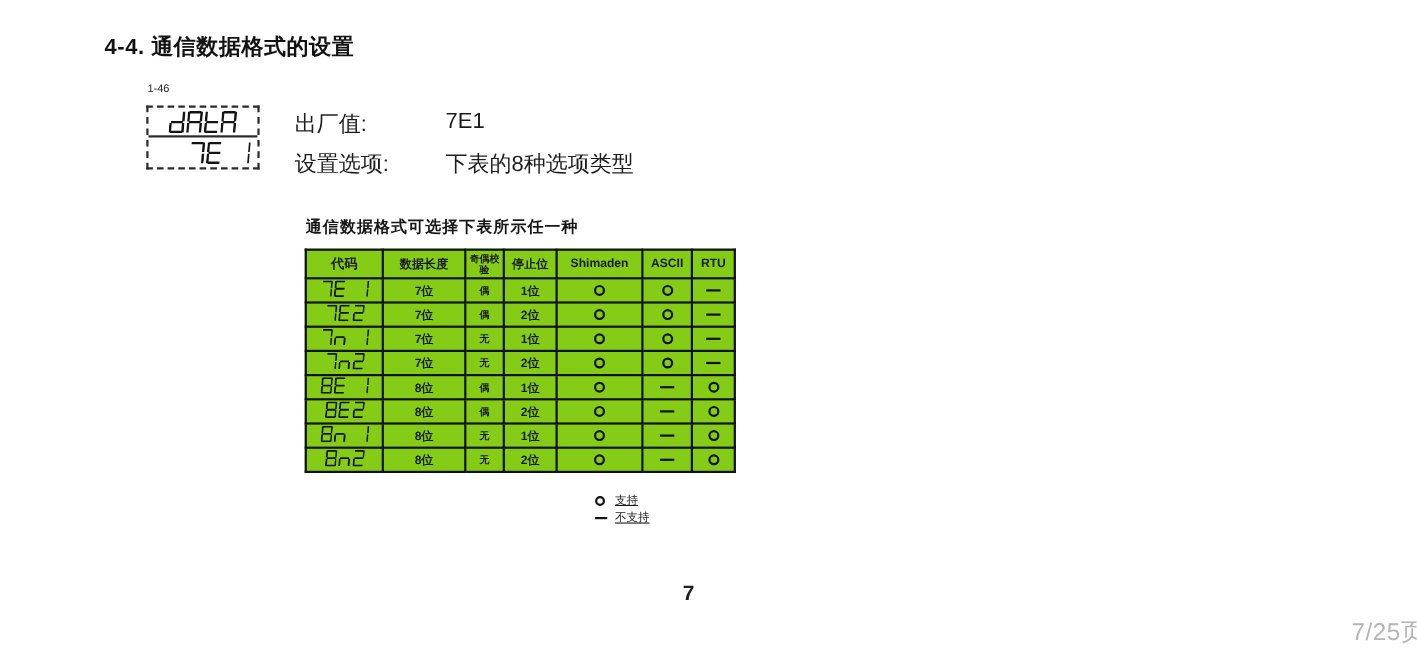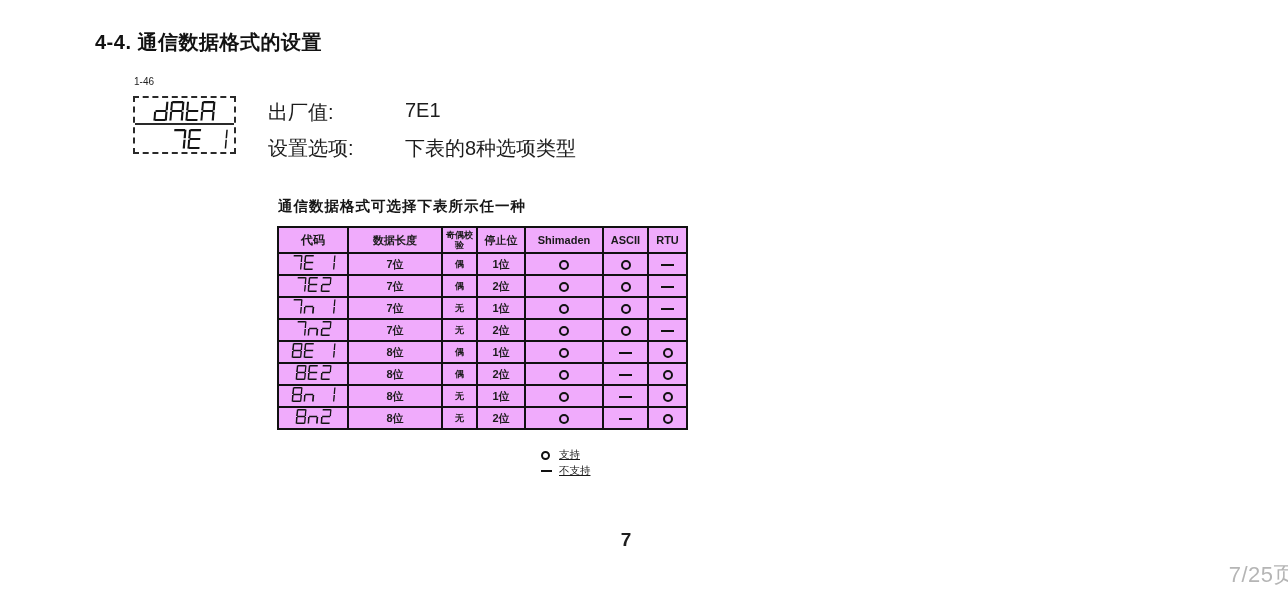--- a/index.html
+++ b/index.html
@@ -79,37 +79,37 @@
     font-weight: 600;
     letter-spacing: 1px;
     color: #161616;
   }
 
   
   table.fmt {
     position: absolute;
     left: 277px; top: 226px;
     border-collapse: collapse;
-    background: #f0abfc;
+    background: #84cc16;
   }
   table.fmt th, table.fmt td {
     border: 2px solid #111;
     text-align: center;
     vertical-align: middle;
     padding: 0 2px;
   }
   table.fmt th {
     height: 26px;
     font-size: 11px;
     font-weight: bold;
     color: #1a1a1a;
   }
   table.fmt td { height: 22px; font-size: 11px; font-weight: 600; color: #1a1a1a; }
   .h0 { width: 70px; font-size: 12px !important; }
-  .h1 { width: 94px; }
+  .h1 { width: 75px; }
   .h2 { width: 35px; font-size: 9px !important; line-height: 1.15; padding: 0 3px !important; }
   .h3 { width: 48px; }
   .h4 { width: 78px; }
   .h5 { width: 45px; }
   .h6 { width: 39px; }
 
   .sym-circle {
     display: inline-block;
     width: 10px; height: 10px;
     border: 2px solid #111;

